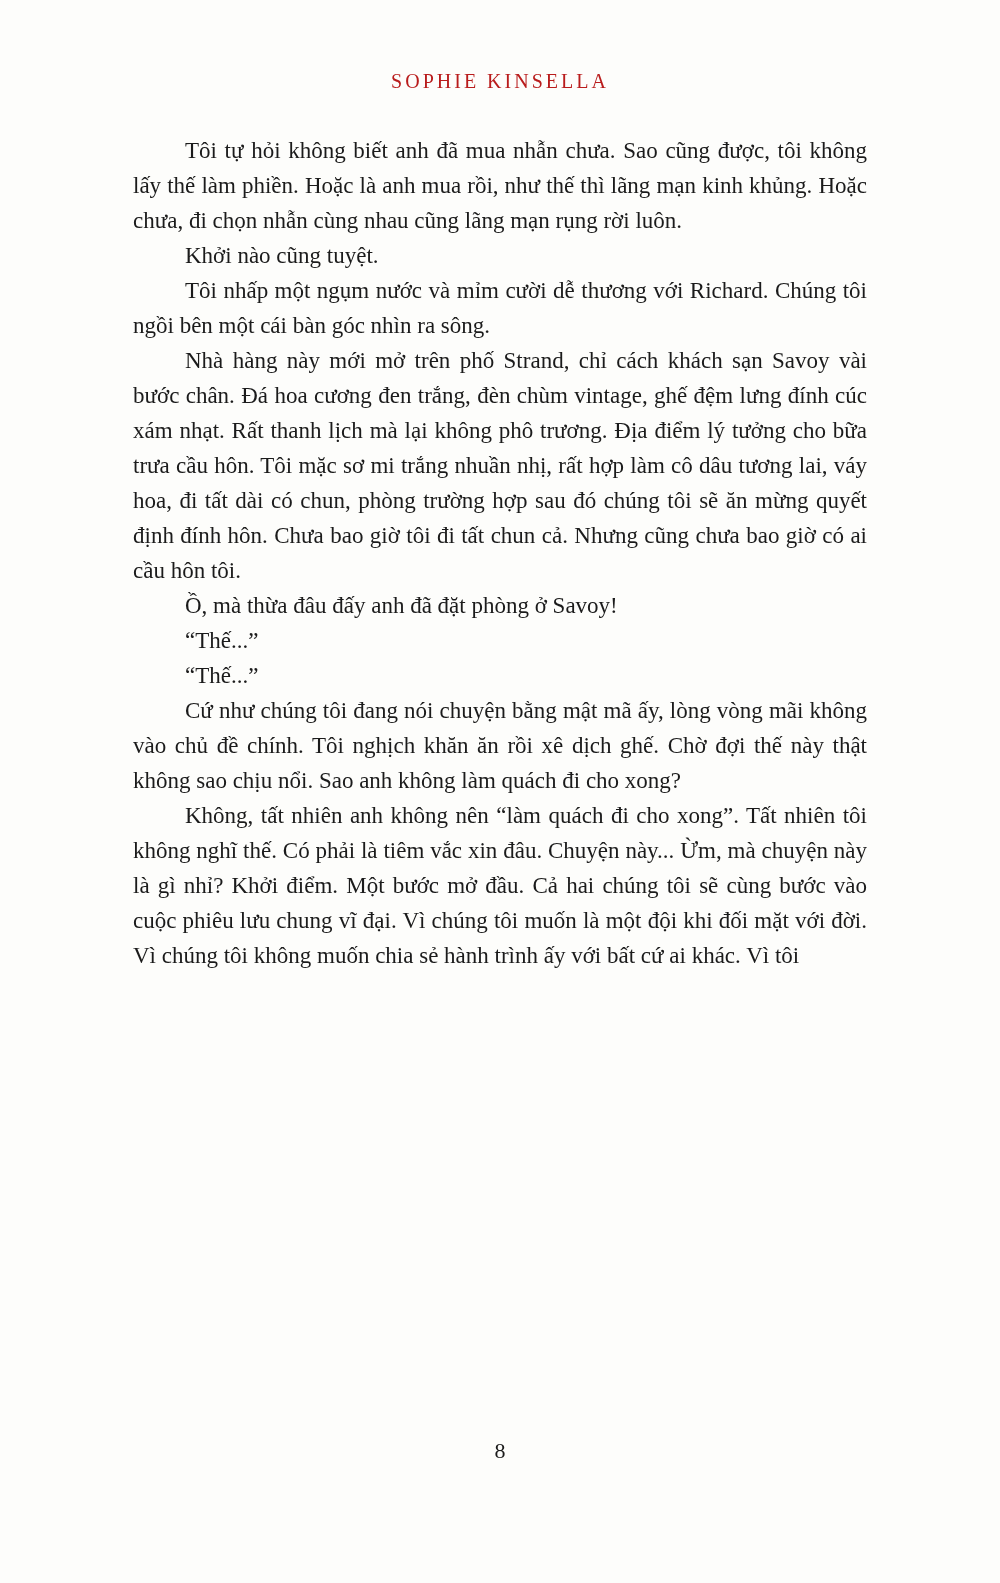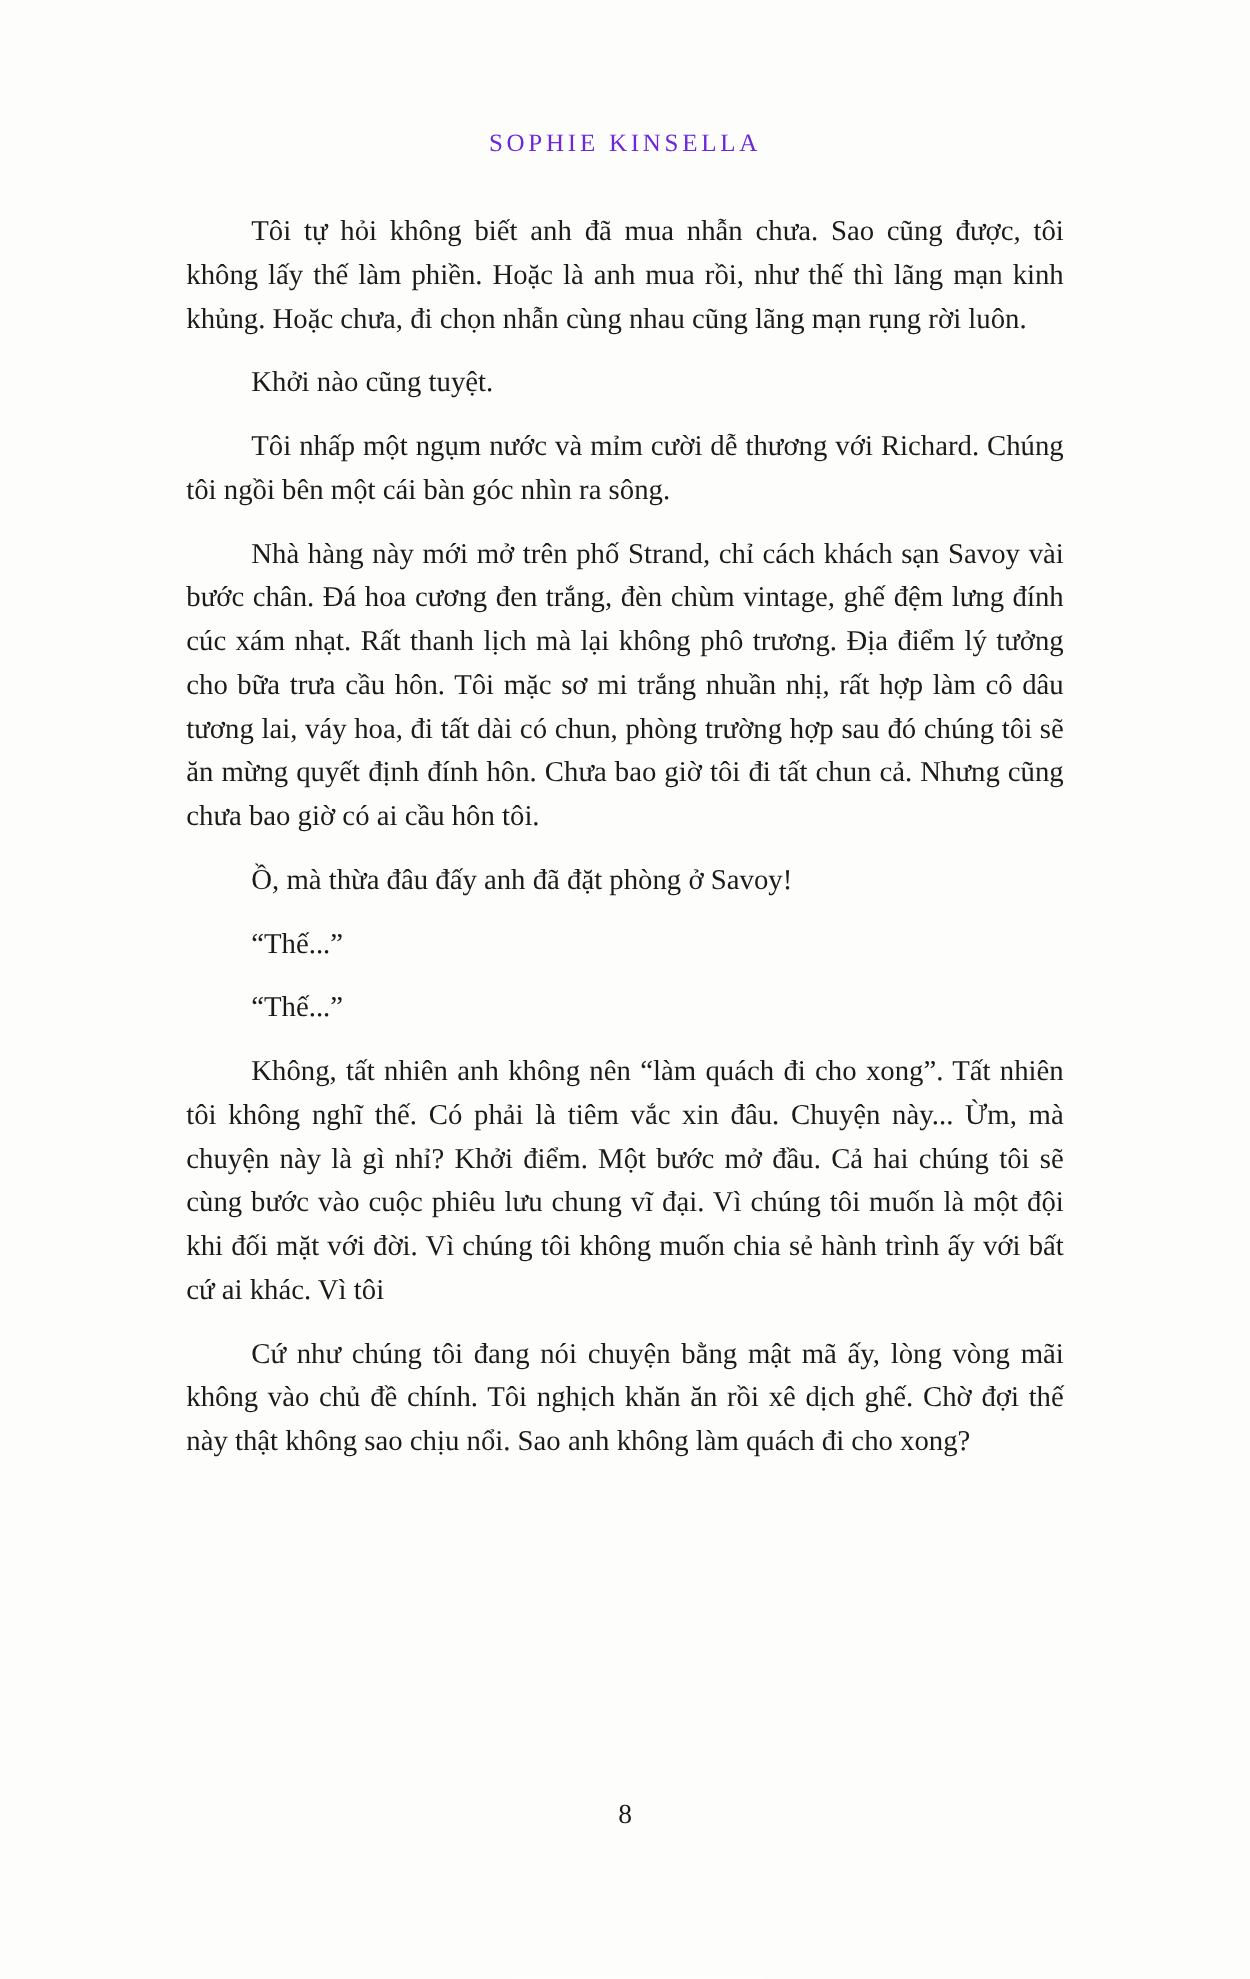--- a/index.html
+++ b/index.html
@@ -11,35 +11,35 @@
     position: relative;
     width: 1000px;
     height: 1583px;
     background: #fdfdfb;
     font-family: "Liberation Serif", "DejaVu Serif", serif;
     color: #1b1b1b;
     box-sizing: border-box;
     overflow: hidden;
   }
   .running-header {
-    padding-top: 104px;
+    padding-top: 70px;
     text-align: center;
     font-size: 20px;
     letter-spacing: 3px;
-    color: #6d28d9;
+    color: #b91c1c;
   }
   .body-text {
     margin: 40px 133px 0 133px;
     font-size: 23px;
     line-height: 35px;
     text-align: justify;
     color: #1b1b1b;
   }
   .body-text p {
-    margin: 16px;
+    margin: 0;
     padding: 0;
     text-indent: 52px;
   }
   .page-number {
     position: absolute;
     left: 0;
     right: 0;
     top: 1438px;
     text-align: center;
     font-size: 22px;
@@ -54,19 +54,19 @@
   <div class="running-header">SOPHIE KINSELLA</div>
 
   <div class="body-text">
     <p>Tôi tự hỏi không biết anh đã mua nhẫn chưa. Sao cũng được, tôi không lấy thế làm phiền. Hoặc là anh mua rồi, như thế thì lãng mạn kinh khủng. Hoặc chưa, đi chọn nhẫn cùng nhau cũng lãng mạn rụng rời luôn.</p>
     <p>Khởi nào cũng tuyệt.</p>
     <p>Tôi nhấp một ngụm nước và mỉm cười dễ thương với Richard. Chúng tôi ngồi bên một cái bàn góc nhìn ra sông.</p>
     <p>Nhà hàng này mới mở trên phố Strand, chỉ cách khách sạn Savoy vài bước chân. Đá hoa cương đen trắng, đèn chùm vintage, ghế đệm lưng đính cúc xám nhạt. Rất thanh lịch mà lại không phô trương. Địa điểm lý tưởng cho bữa trưa cầu hôn. Tôi mặc sơ mi trắng nhuần nhị, rất hợp làm cô dâu tương lai, váy hoa, đi tất dài có chun, phòng trường hợp sau đó chúng tôi sẽ ăn mừng quyết định đính hôn. Chưa bao giờ tôi đi tất chun cả. Nhưng cũng chưa bao giờ có ai cầu hôn tôi.</p>
     <p>Ồ, mà thừa đâu đấy anh đã đặt phòng ở Savoy!</p>
     <p>“Thế...”</p>
     <p>“Thế...”</p>
+    <p>Cứ như chúng tôi đang nói chuyện bằng mật mã ấy, lòng vòng mãi không vào chủ đề chính. Tôi nghịch khăn ăn rồi xê dịch ghế. Chờ đợi thế này thật không sao chịu nổi. Sao anh không làm quách đi cho xong?</p>
     <p>Không, tất nhiên anh không nên “làm quách đi cho xong”. Tất nhiên tôi không nghĩ thế. Có phải là tiêm vắc xin đâu. Chuyện này... Ừm, mà chuyện này là gì nhỉ? Khởi điểm. Một bước mở đầu. Cả hai chúng tôi sẽ cùng bước vào cuộc phiêu lưu chung vĩ đại. Vì chúng tôi muốn là một đội khi đối mặt với đời. Vì chúng tôi không muốn chia sẻ hành trình ấy với bất cứ ai khác. Vì tôi</p>
-    <p>Cứ như chúng tôi đang nói chuyện bằng mật mã ấy, lòng vòng mãi không vào chủ đề chính. Tôi nghịch khăn ăn rồi xê dịch ghế. Chờ đợi thế này thật không sao chịu nổi. Sao anh không làm quách đi cho xong?</p>
   </div>
 
   <div class="page-number">8</div>
 
 </div>
 
 </body></html>

